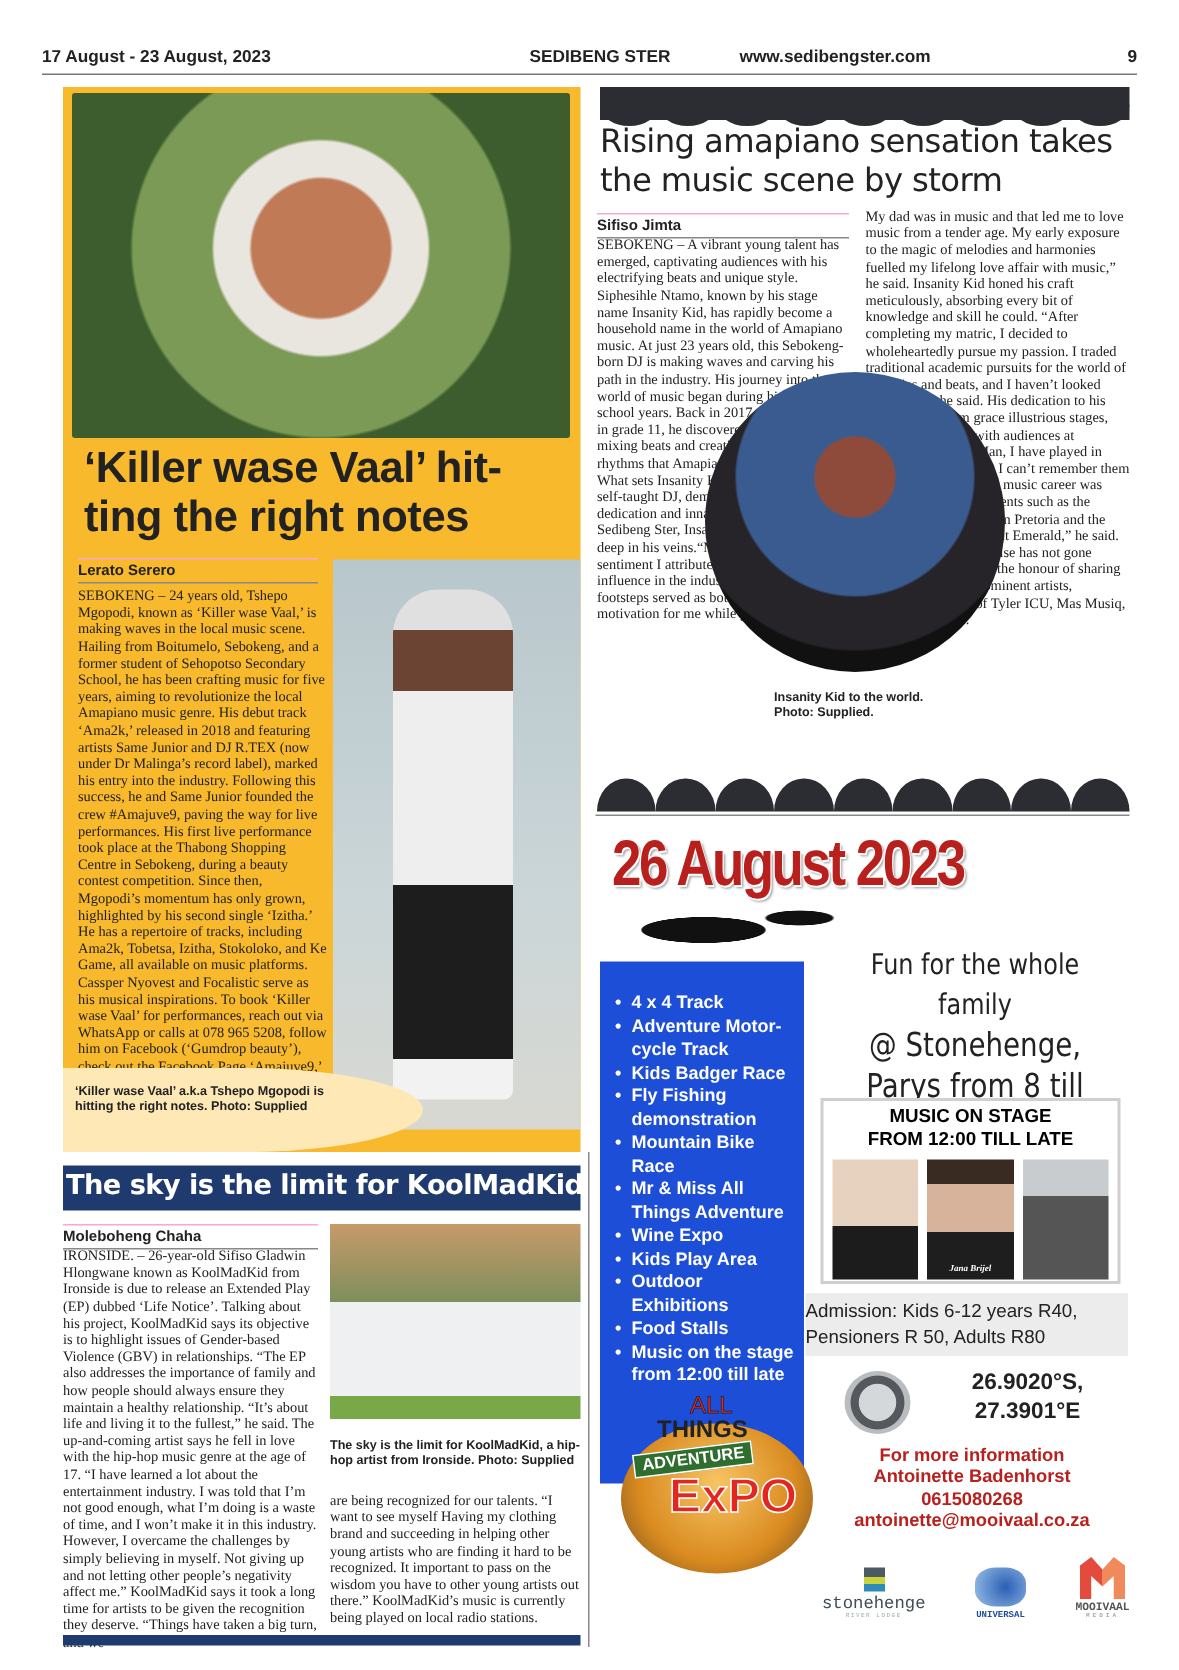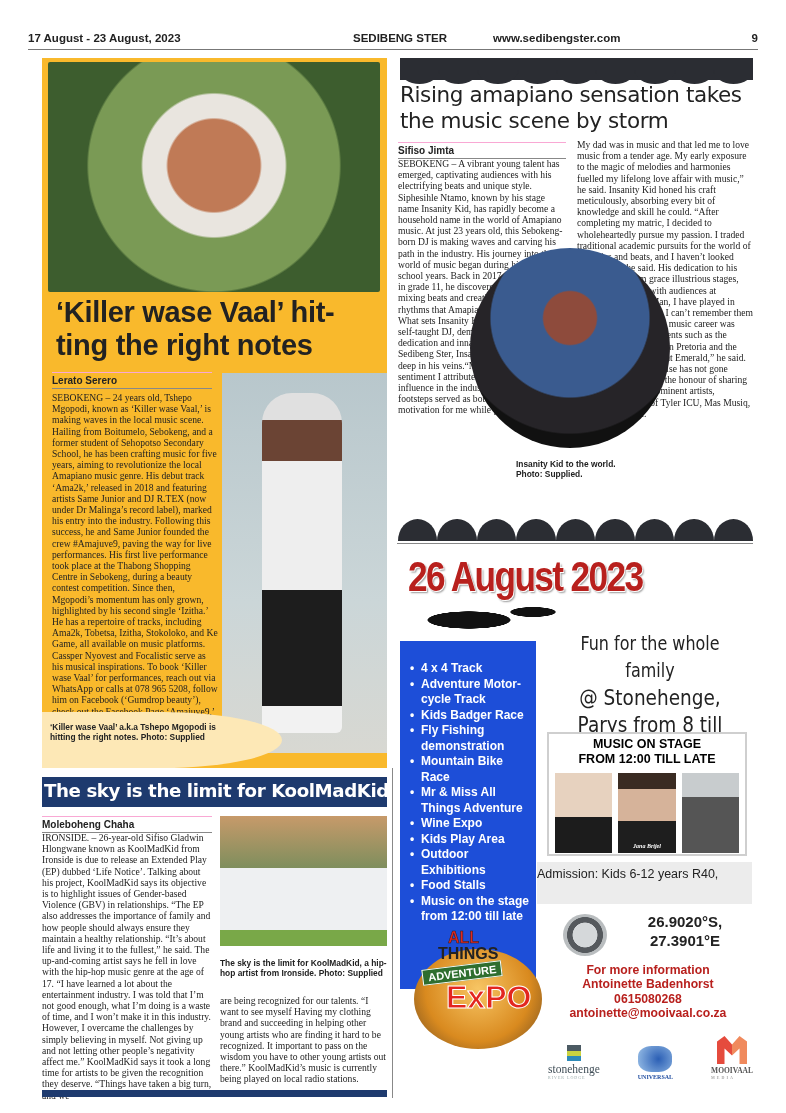--- a/index.html
+++ b/index.html
@@ -44,26 +44,26 @@
   .music-box { top: 732px; left: 547px; width: 200px; height: 124px; border: 2px solid #cfcfcf; background: #fff; }
   .music-title { font-family: "Liberation Sans", sans-serif; font-weight: bold; font-size: 12.5px; line-height: 15px; color: #000000; text-align: center; margin-top: 3px; }
   .artists { display: flex; gap: 6px; padding: 6px 6px 0 6px; }
   .artists div { flex: 1; height: 80px; }
   .admission { top: 862px; left: 537px; width: 215px; height: 42px; background: #ececec; font-family: "Liberation Sans", sans-serif; font-size: 12.5px; line-height: 17px; color: #222; padding-top: 4px; }
   .compass { top: 914px; left: 563px; width: 44px; height: 42px; border-radius: 50%; background: radial-gradient(circle, #d5d8da 0 40%, #55595d 42% 58%, #b9bdbf 60%); }
   .coords { top: 912px; left: 620px; width: 130px; text-align: center; font-family: "Liberation Sans", sans-serif; font-weight: bold; font-size: 15px; line-height: 19px; color: #222; }
   .info { top: 963px; left: 548px; width: 200px; text-align: center; font-family: "Liberation Sans", sans-serif; font-weight: bold; font-size: 12.2px; line-height: 14.3px; color: #b8201d; }
   .expo-logo { top: 927px; left: 408px; width: 138px; height: 140px; }
   .expo-circle { position: absolute; left: 6px; top: 22px; width: 128px; height: 100px; border-radius: 50%; background: radial-gradient(circle at 50% 40%, #f7c564 0%, #d98a1f 60%, #6c4a22 100%); }
-  .expo-all { position: absolute; left: 40px; top: 2px; font-family: "Liberation Sans", sans-serif; font-weight: bold; font-size: 16px; color: #e3261f; -webkit-text-stroke: 0.5px #222; }
+  .expo-all { position: absolute; left: 52px; top: 2px; font-family: "Liberation Sans", sans-serif; font-weight: normal; font-size: 16px; color: #e3261f; -webkit-text-stroke: 0.5px #222; }
   .expo-things { position: absolute; left: 30px; top: 18px; font-family: "Liberation Sans", sans-serif; font-weight: bold; font-size: 16px; color: #222; }
   .expo-adv { position: absolute; left: 14px; top: 38px; background: #2f6e2f; color: #fff; font-family: "Liberation Sans", sans-serif; font-weight: bold; font-size: 11px; padding: 1px 5px; transform: rotate(-7deg); border: 1px solid #fff; }
   .expo-exp { position: absolute; left: 38px; top: 52px; font-family: "Liberation Sans", sans-serif; font-weight: bold; font-size: 32px; color: #e3261f; -webkit-text-stroke: 1px #fff; }
   .sponsors { top: 1028px; left: 548px; width: 205px; height: 52px; display: flex; justify-content: space-between; align-items: flex-end; }
-  .sponsor { font-family: Liberation Serif, serif; }
+  .sponsor { font-family: Liberation Mono, monospace; text-align: center; }
   .sp-stone { font-size: 11.5px; color: #3f4d56; }
   .sp-stone small { display: block; font-size: 4px; color: #9aa; letter-spacing: 1px; }
   .sp-uni { font-size: 6px; font-weight: bold; color: #1f4c9f; }
   .sp-moo { font-size: 7.5px; font-weight: bold; color: #555; }
   .sp-moo small { display: block; font-size: 4px; letter-spacing: 2px; color: #aaa; }
   .logo-mark { margin: 0 auto 2px; }
 </style>
 </head>
 <body>
 
@@ -156,20 +156,21 @@
   <div class="artists">
     <div style="background:linear-gradient(180deg,#e7d2bf 0 55%,#1c1c1c 55%);"></div>
     <div style="background:linear-gradient(180deg,#3a2b22 0 20%,#d6b39a 20% 60%,#1e1e1e 60%);position:relative;">
         <span style="position:absolute;bottom:4px;left:0;right:0;text-align:center;font-size:6px;font-style:italic;font-weight:bold;color:#fff;">Jana Brijel</span>
       </div>
     <div style="background:linear-gradient(180deg,#c8ccce 0 30%,#555 30%);"></div>
   </div>
 </div>
 <div class="abs admission">
   <div>Admission: Kids 6-12 years R40,</div>
+  <div>Pensioners R 50, Adults R80</div>
 </div>
 <div class="abs compass"></div>
 <div class="abs coords">
   <div>26.9020°S,</div>
   <div>27.3901°E</div>
 </div>
 <div class="abs info">
   <div>For more information</div>
   <div>Antoinette Badenhorst</div>
   <div>0615080268</div>

